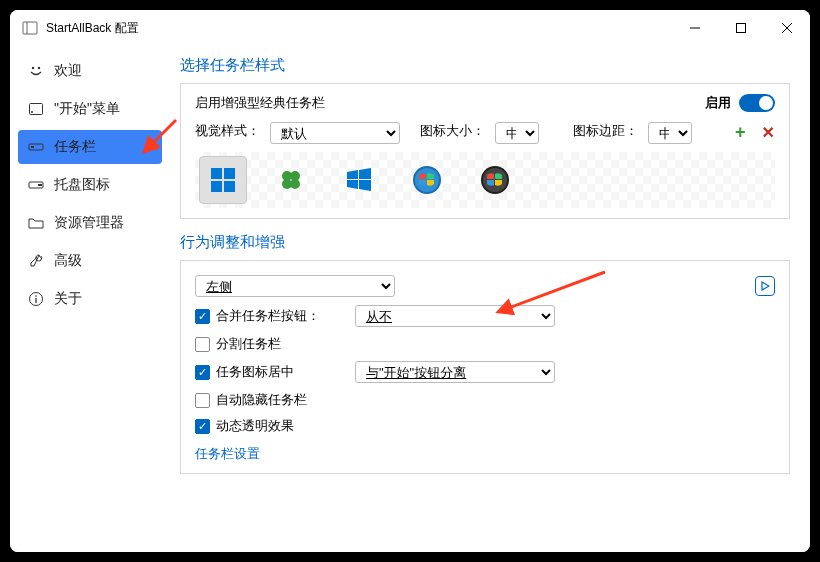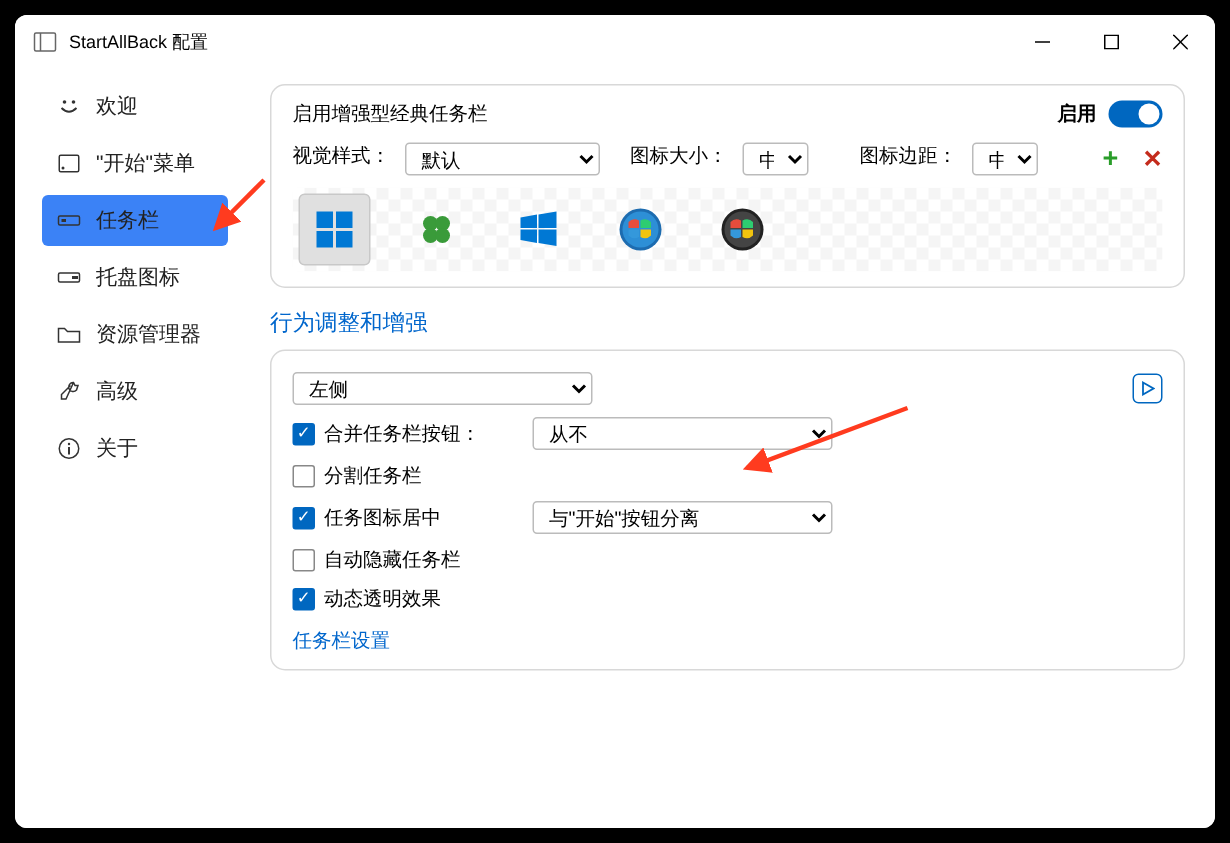--- a/index.html
+++ b/index.html
@@ -17,33 +17,33 @@
   height: 36px;
   display: flex; align-items: center;
   padding: 0 0 0 12px;
   background: #fff;
 }
 .titlebar .app-icon { width: 16px; height: 16px; margin-right: 8px; }
 .titlebar .title { font-size: 12px; color: #000; flex: 1; }
 .win-controls { display: flex; }
 .win-btn { width: 46px; height: 36px; display: flex; align-items: center; justify-content: center; }
 .content { flex: 1; display: flex; background: #fff; }
-.sidebar { width: 160px; padding: 8px 18px; }
+.sidebar { width: 160px; padding: 8px 8px; }
 .nav-item {
   display: flex; align-items: center;
   padding: 8px 10px; margin-bottom: 4px;
   border-radius: 4px; font-size: 14px; color: #222;
   cursor: pointer; gap: 10px;
 }
 .nav-item.active { background: #3b82f6; }
 .nav-icon { width: 16px; height: 16px; display: flex; align-items: center; justify-content: center; flex-shrink: 0; }
 .main { flex: 1; padding: 10px 20px 10px 10px; }
 .section-title { color: #0066cc; font-size: 15px; margin-bottom: 8px; font-weight: 400; }
 .panel {
-  border: 1px solid #d8d8d8; border-radius: 10px;
+  border: 1px solid #d8d8d8; border-radius: 0;
   padding: 10px 14px; margin-bottom: 14px;
 }
 .panel-head { display: flex; align-items: center; justify-content: space-between; font-size: 13px; margin-bottom: 10px; }
 .toggle { display: flex; align-items: center; gap: 8px; font-size: 13px; font-weight: bold; }
 .switch {
   width: 36px; height: 18px; border-radius: 9px;
   background: #0067c0; position: relative;
 }
 .switch::after {
   content: ""; position: absolute; right: 2px; top: 2px;
@@ -62,21 +62,21 @@
   width: 48px; height: 48px;
   display: flex; align-items: center; justify-content: center;
   border-radius: 4px;
 }
 .start-icon.selected { background: #e0e0e0; border: 1px solid #c8c8c8; }
 .plus { color: #2a9d2a; font-size: 18px; font-weight: bold; }
 .cross { color: #c42b1c; font-size: 16px; font-weight: bold; }
 .row-actions { margin-left: auto; display: flex; gap: 16px; align-items: center; }
 .behav-row { display: flex; align-items: center; gap: 10px; padding: 4px 0; font-size: 13px; }
 .behav-label { width: 150px; display: flex; align-items: center; gap: 6px; }
-.behav-select { width: 200px; }
+.behav-select { width: 200px; text-decoration: underline; }
 .check { width: 15px; height: 15px; border: 1px solid #888; border-radius: 2px; display: inline-flex; align-items: center; justify-content: center; flex-shrink: 0; }
 .check.checked { background: #0067c0; border-color: #0067c0; }
 .check.checked::after { content: "✓"; color: #fff; font-size: 11px; line-height: 1; }
 .link { color: #0066cc; font-size: 13px; cursor: pointer; margin-top: 6px; display: inline-block; }
 .play-icon {
   width: 20px; height: 20px; border: 1.5px solid #0067c0; border-radius: 4px;
   display: flex; align-items: center; justify-content: center; color: #0067c0;
   margin-left: auto;
 }
 .arrow { position: absolute; pointer-events: none; }
@@ -173,20 +173,21 @@
               <circle cx="8" cy="8" r="6.5" fill="none" stroke="#333"></circle>
               <circle cx="8" cy="5" r="0.8" fill="#333"></circle>
               <line x1="8" y1="7" x2="8" y2="12" stroke="#333" stroke-width="1.3"></line>
             </svg>
           </span>
         <span>关于</span>
       </div>
     </div>
 
     <div class="main">
+      <div class="section-title">选择任务栏样式</div>
       <div class="panel">
         <div class="panel-head">
           <span>启用增强型经典任务栏</span>
           <div class="toggle">
             <span>启用</span>
             <div class="switch"></div>
           </div>
         </div>
         <div class="row">
           <span>视觉样式：</span>

